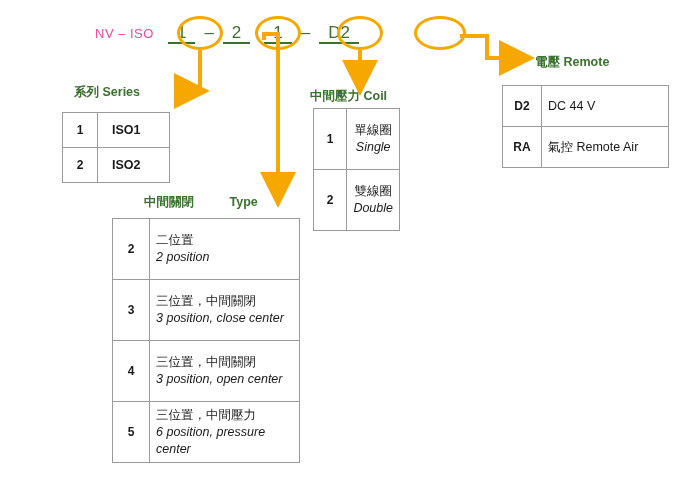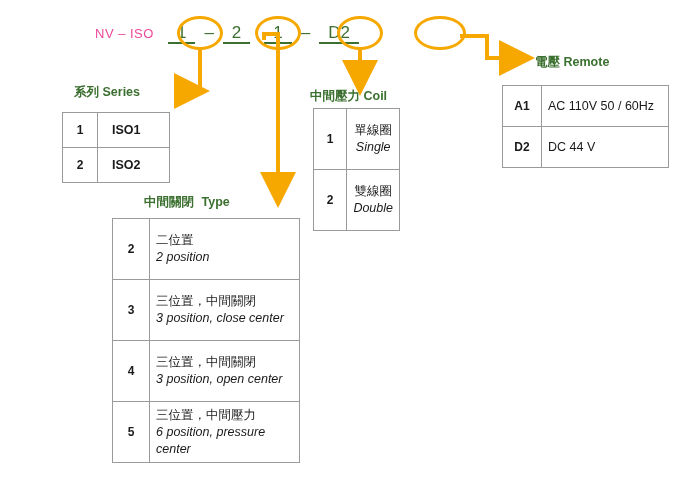--- a/index.html
+++ b/index.html
@@ -111,21 +111,21 @@
   <path d="M460,36 L487,36 L487,58 L531,58" stroke="#f7a800" stroke-width="4" fill="none" marker-end="url(#ar-d)"></path>
 </svg>
 
 <div class="cap" style="left:74px;top:84px;">
   <span>系列</span>
   <span class="en">Series</span>
 </div>
 
 <div class="cap" style="left:144px;top:194px;">
   <span>中間關閉</span>
-  <span class="en" style="margin-left:4px;">Type</span>
+  <span class="en" style="margin-left:32px;">Type</span>
 </div>
 
 <div class="cap" style="left:310px;top:88px;">
   <span>中間壓力</span>
   <span class="en">Coil</span>
 </div>
 
 <div class="cap" style="left:535px;top:54px;">
   <span>電壓</span>
   <span class="en">Remote</span>
@@ -192,21 +192,21 @@
       <span class="cn">雙線圈</span>
       <span class="en">Double</span>
     </td>
   </tr>
 </tbody>
   </table>
 
 <table class="lg" id="tbl-volt">
     <tbody>
   <tr>
-    <td class="k">A1</td>
-    <td class="v">AC 110V 50 / 60Hz</td>
-  </tr>
-  <tr>
     <td class="k">D2</td>
     <td class="v">DC 44 V</td>
   </tr>
+  <tr>
+    <td class="k">RA</td>
+    <td class="v">氣控  Remote Air</td>
+  </tr>
 </tbody>
   </table>
 
 </body></html>

